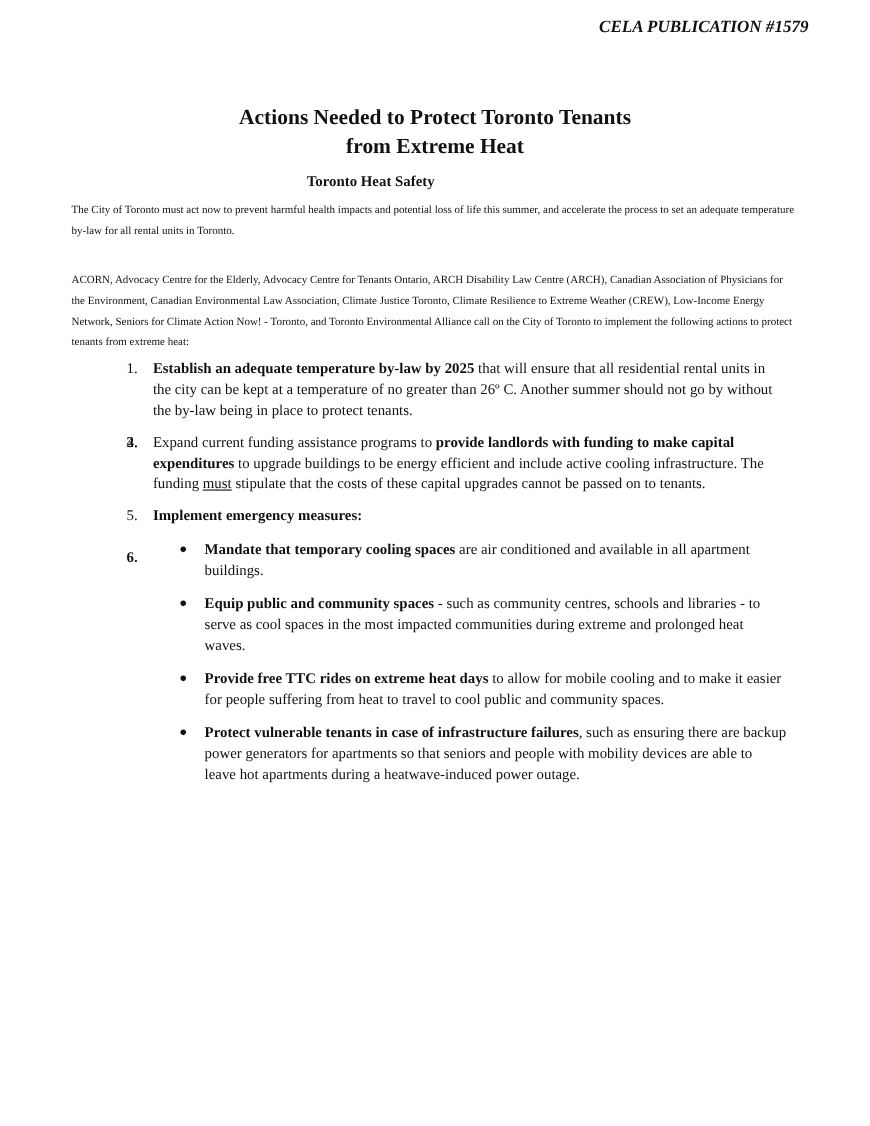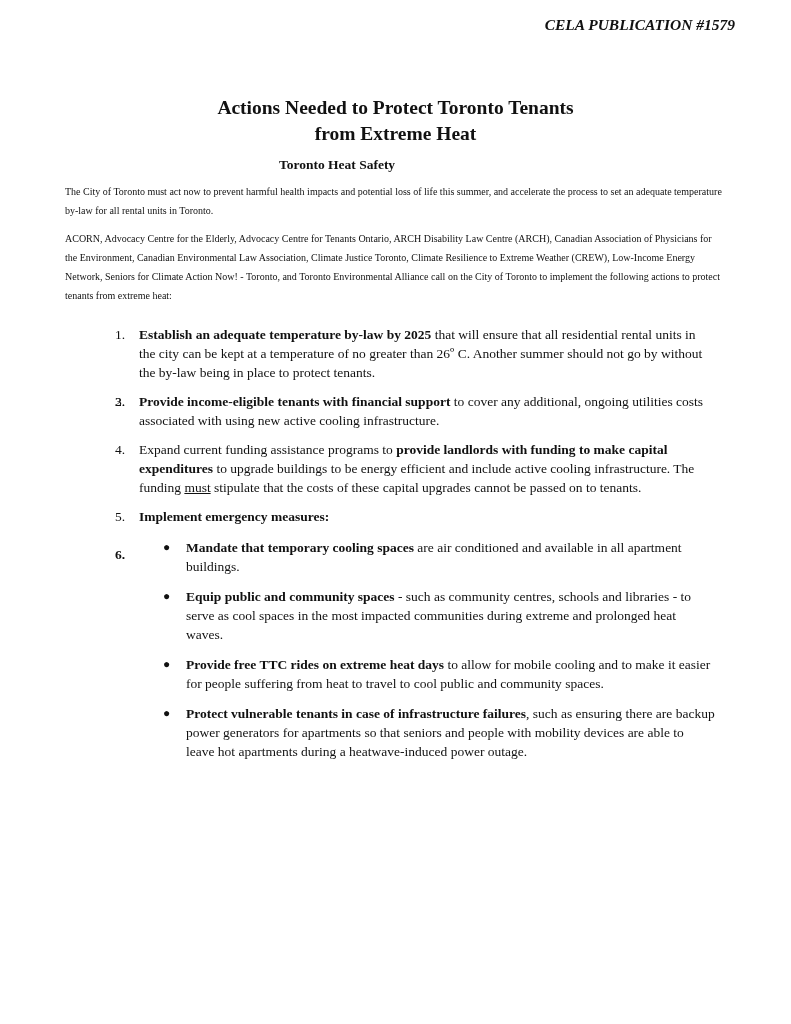--- a/index.html
+++ b/index.html
@@ -18,21 +18,21 @@
   }
   .subtitle {
     position: absolute; top: 157px; left: 0; width: 652px; text-align: center;
     font-weight: bold; font-size: 13.5px; margin-left: 11px;
   }
   .body {
     position: absolute; left: 65px; width: 660px;
     font-size: 10px; line-height: 19px;
   }
   .p1 { top: 182px; }
-  .p2 { top: 229px; }
+  .p2 { top: 245px; }
   ol.actions {
     position: absolute; top: 325px; left: 65px; width: 650px;
     margin: 0; padding: 0; list-style: none;
     font-size: 13.5px; line-height: 19px;
   }
   ol.actions > li { position: relative; padding-left: 74px; margin-bottom: 10px; }
   ol.actions > li .num { position: absolute; left: 50px; top: 0; }
   ul.measures { margin: 12px 0 0 0; padding: 0; list-style: none; }
   ul.measures > li { position: relative; padding-left: 47px; margin-bottom: 11px; }
   ul.measures > li .bullet { position: absolute; left: 24px; top: 0; font-size: 12px; }
@@ -57,21 +57,20 @@
 <ol class="actions">
   <li>
     <span class="num">1.</span>
     <span><b>Establish an adequate temperature by-law by 2025</b><span> that will ensure that all residential rental units in the city can be kept at a temperature of no greater than 26º C. Another summer should not go by without the by-law being in place to protect tenants.</span></span>
   </li>
   <li>
     <span class="num">2.</span>
   </li>
   <li>
     <span class="num">3.</span>
-    <span><b>Provide income-eligible tenants with financial support</b><span> to cover any additional, ongoing utilities costs associated with using new active cooling infrastructure.</span></span>
   </li>
   <li>
     <span class="num">4.</span>
     <span><span>Expand current funding assistance programs to </span><b>provide landlords with funding to make capital expenditures</b><span> to upgrade buildings to be energy efficient and include active cooling infrastructure. The funding </span><span class="em-u">must</span><span> stipulate that the costs of these capital upgrades cannot be passed on to tenants.</span></span>
   </li>
   <li>
     <span class="num">5.</span>
   </li>
   <li>
     <b class="num">6.</b>

